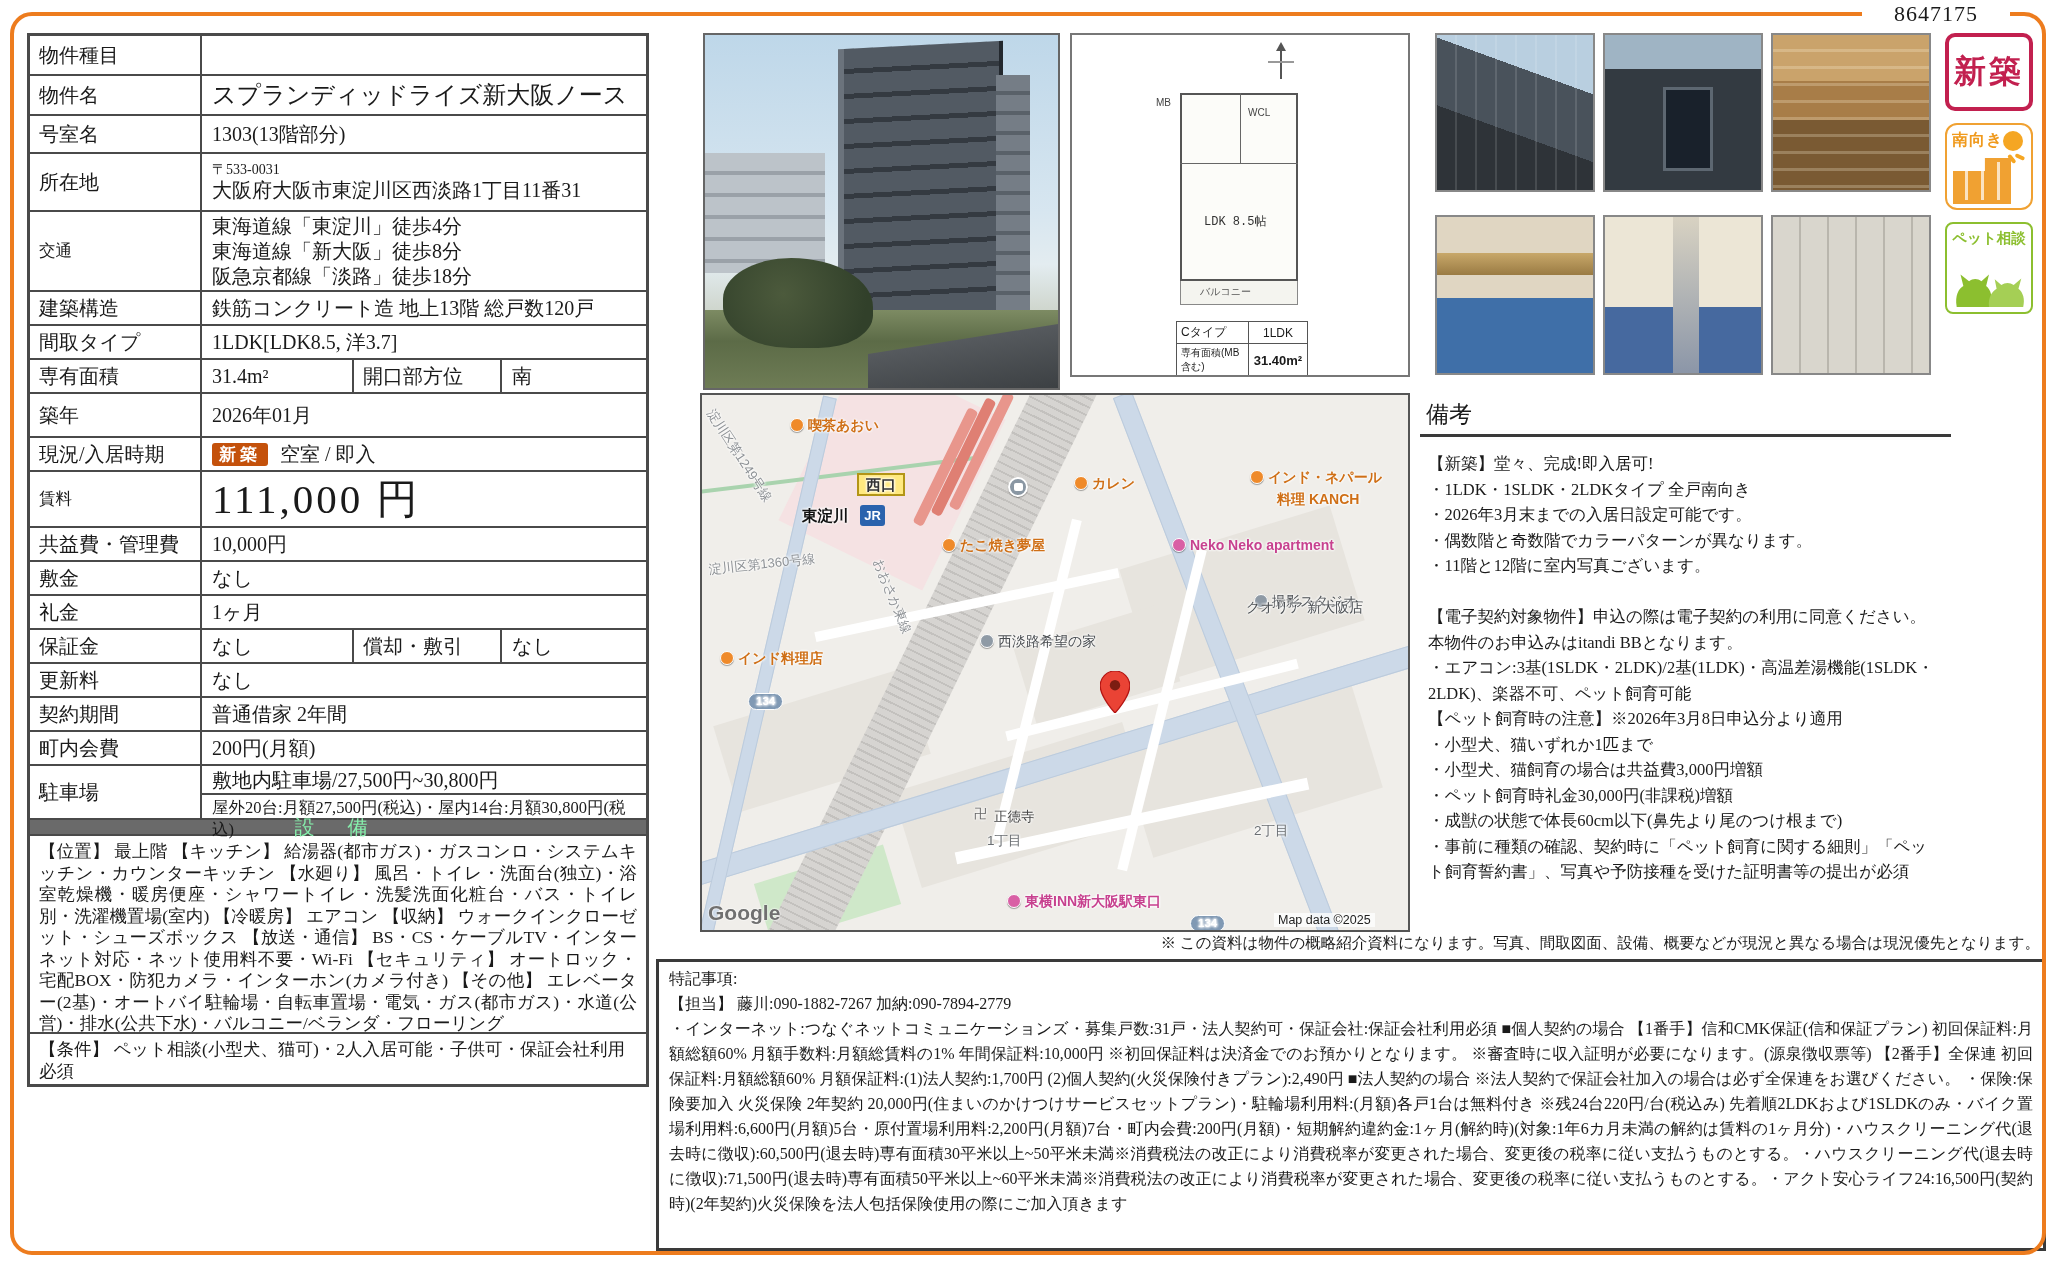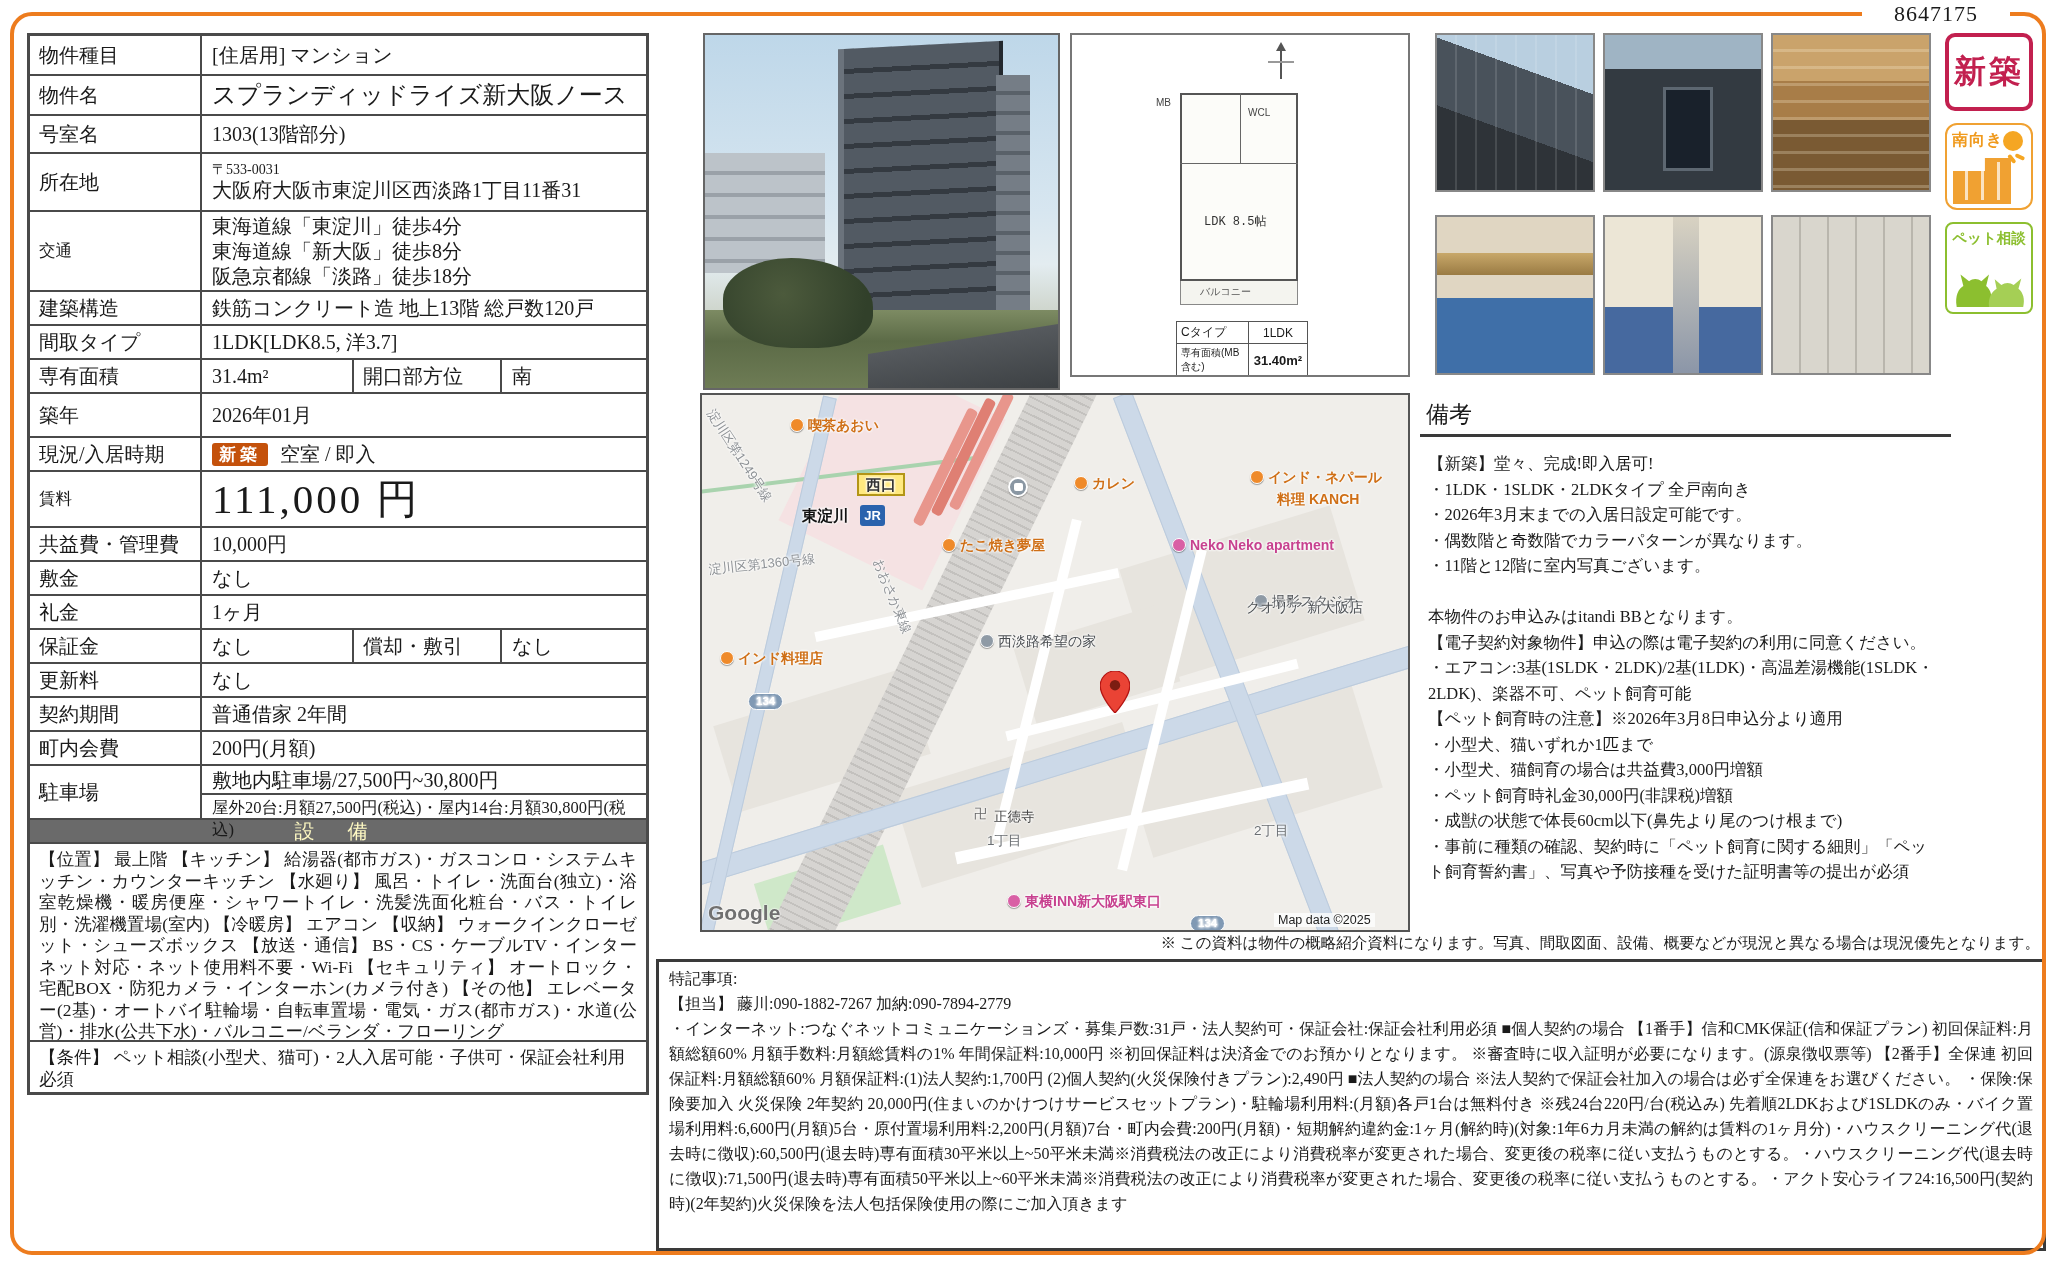--- a/index.html
+++ b/index.html
@@ -28,21 +28,21 @@
   .addr{font-size:20px;line-height:24px}
   .accline{font-size:20px;line-height:25px}
   .rentval{font-size:41px;letter-spacing:3px}
   .newbadge{display:inline-block;background:#c4510b;color:#fff;font-size:17px;font-weight:bold;
             font-family:"Liberation Sans",sans-serif;padding:3px 7px;margin-right:12px;border-radius:3px;
             letter-spacing:4px;line-height:1}
   .pv-main{padding:2px 10px;font-size:20px;border-bottom:2px solid #4a4a4a;width:100%;height:30px}
   .pv-sub{padding:2px 10px;font-size:16.5px;width:100%;height:24px}
   .pvalue.parking{flex-direction:column;align-items:stretch;padding:0;justify-content:center}
 
-  .secbar{height:24px;background:#6a6a6a;color:#fef9c3;display:flex;align-items:center;justify-content:center;
+  .secbar{height:16px;background:#6a6a6a;color:#86efac;display:flex;align-items:center;justify-content:center;
           font-size:20px;letter-spacing:14px;border-bottom:2px solid #4a4a4a}
   .eqtext{padding:5px 9px;font-size:17.5px;line-height:21.5px;height:198px;overflow:hidden;
           border-bottom:2px solid #4a4a4a;text-align:justify}
   .condtext{padding:5px 9px;font-size:17.5px;line-height:21.5px;height:50px;overflow:hidden}
 
   
   .photobox{position:absolute;border:2px solid #666;overflow:hidden;background:#dfe8ee}
   .main-photo{left:703px;top:33px;width:357px;height:357px}
   .sky{position:absolute;inset:0;background:linear-gradient(180deg,#bed7e9 0%,#d7e6f0 50%,#e3ecf0 65%,#cfd6cd 78%,#aab4a3 100%)}
   .tower{position:absolute;right:55px;top:10px;width:165px;height:300px;transform:skewY(-3deg);
@@ -166,21 +166,20 @@
 </style>
 </head>
 <body>
 
 <div class="frame"></div>
 <div class="docnum">8647175</div>
 
 <div class="ptable">
   <div class="prow" style="height:40px">
     <div class="plabel">物件種目</div>
-    <div class="pvalue">[住居用] マンション</div>
   </div>
   <div class="prow" style="height:40px">
     <div class="plabel">物件名</div>
     <div class="pvalue" style="font-size:24px">スプランディッドライズ新大阪ノース</div>
   </div>
   <div class="prow" style="height:38px">
     <div class="plabel">号室名</div>
     <div class="pvalue">1303(13階部分)</div>
   </div>
   <div class="prow" style="height:58px">
@@ -331,22 +330,22 @@
   <div class="rtitle">備考</div>
   <div class="rrule"></div>
   <div class="rlines">
 
   <div class="bk-line">【新築】堂々、完成!即入居可!</div>
       <div class="bk-line">・1LDK・1SLDK・2LDKタイプ 全戸南向き</div>
       <div class="bk-line">・2026年3月末までの入居日設定可能です。</div>
       <div class="bk-line">・偶数階と奇数階でカラーパターンが異なります。</div>
       <div class="bk-line">・11階と12階に室内写真ございます。</div>
       <div class="bk-line"></div>
+      <div class="bk-line">【電子契約対象物件】申込の際は電子契約の利用に同意ください。</div>
       <div class="bk-line">本物件のお申込みはitandi BBとなります。</div>
-      <div class="bk-line">【電子契約対象物件】申込の際は電子契約の利用に同意ください。</div>
       <div class="bk-line">・エアコン:3基(1SLDK・2LDK)/2基(1LDK)・高温差湯機能(1SLDK・2LDK)、楽器不可、ペット飼育可能</div>
       <div class="bk-line">【ペット飼育時の注意】※2026年3月8日申込分より適用</div>
       <div class="bk-line">・小型犬、猫いずれか1匹まで</div>
       <div class="bk-line">・小型犬、猫飼育の場合は共益費3,000円増額</div>
       <div class="bk-line">・ペット飼育時礼金30,000円(非課税)増額</div>
       <div class="bk-line">・成獣の状態で体長60cm以下(鼻先より尾のつけ根まで)</div>
       <div class="bk-line">・事前に種類の確認、契約時に「ペット飼育に関する細則」「ペット飼育誓約書」、写真や予防接種を受けた証明書等の提出が必須</div>
     </div>
 </div>
 

